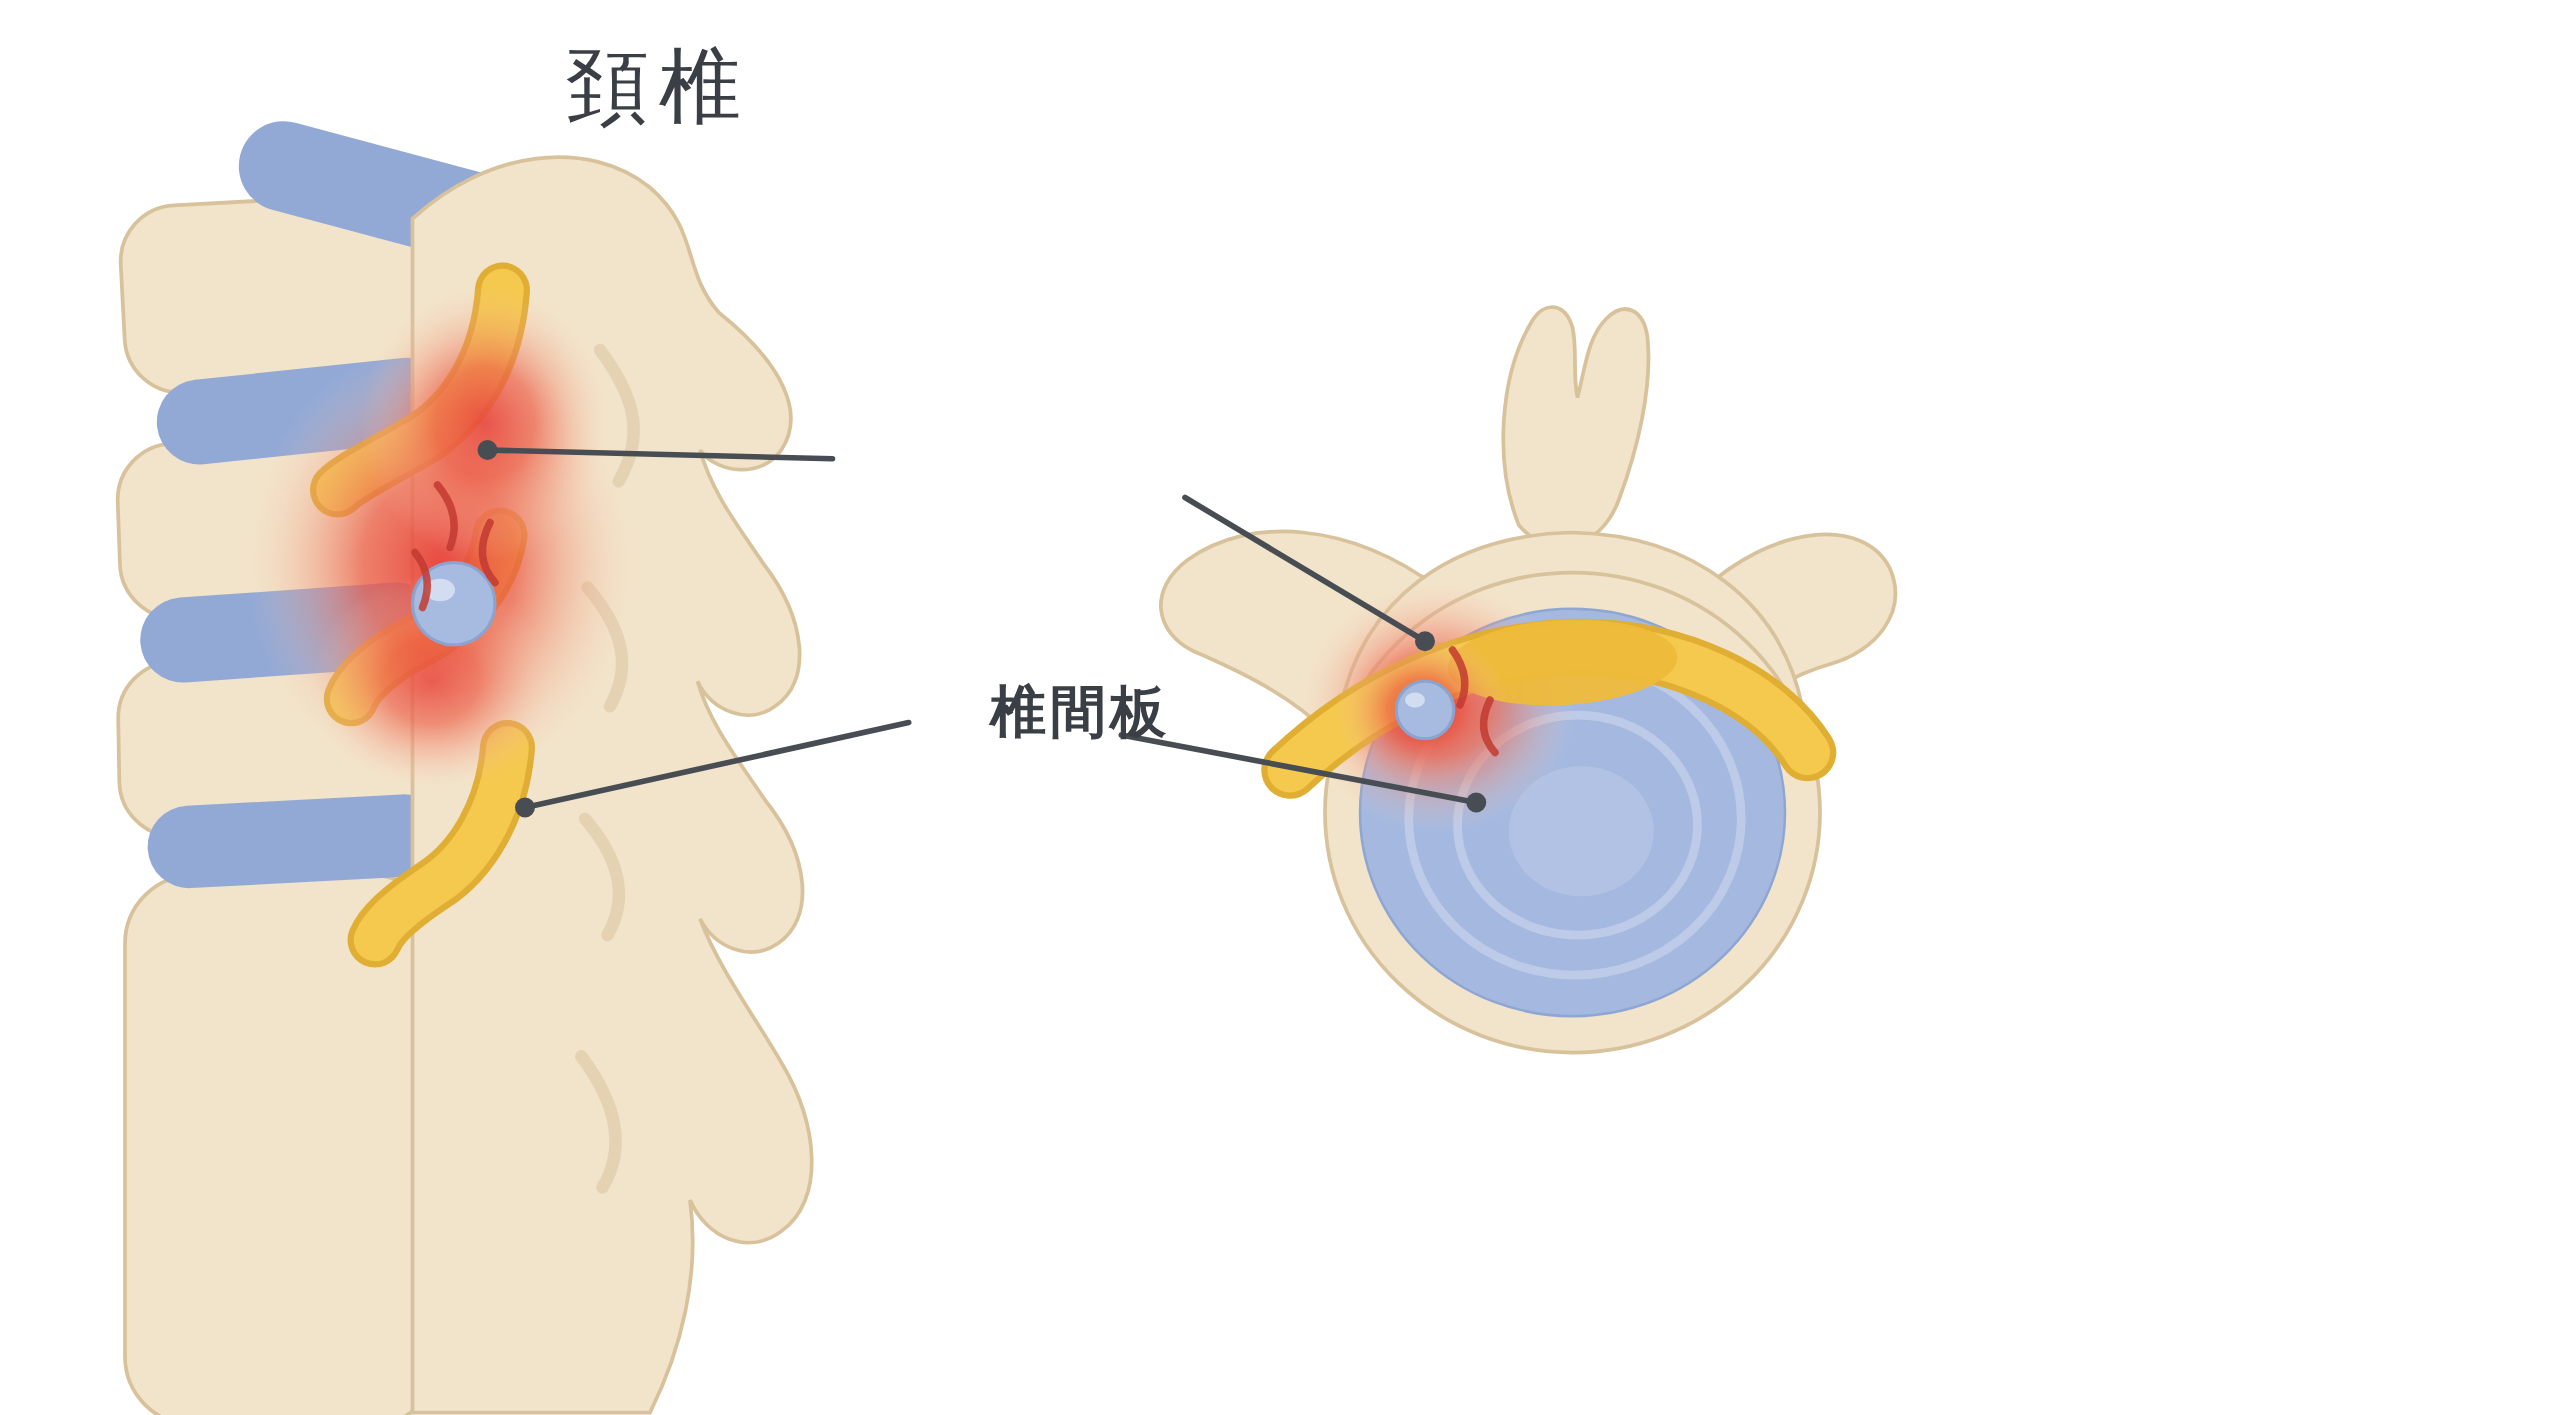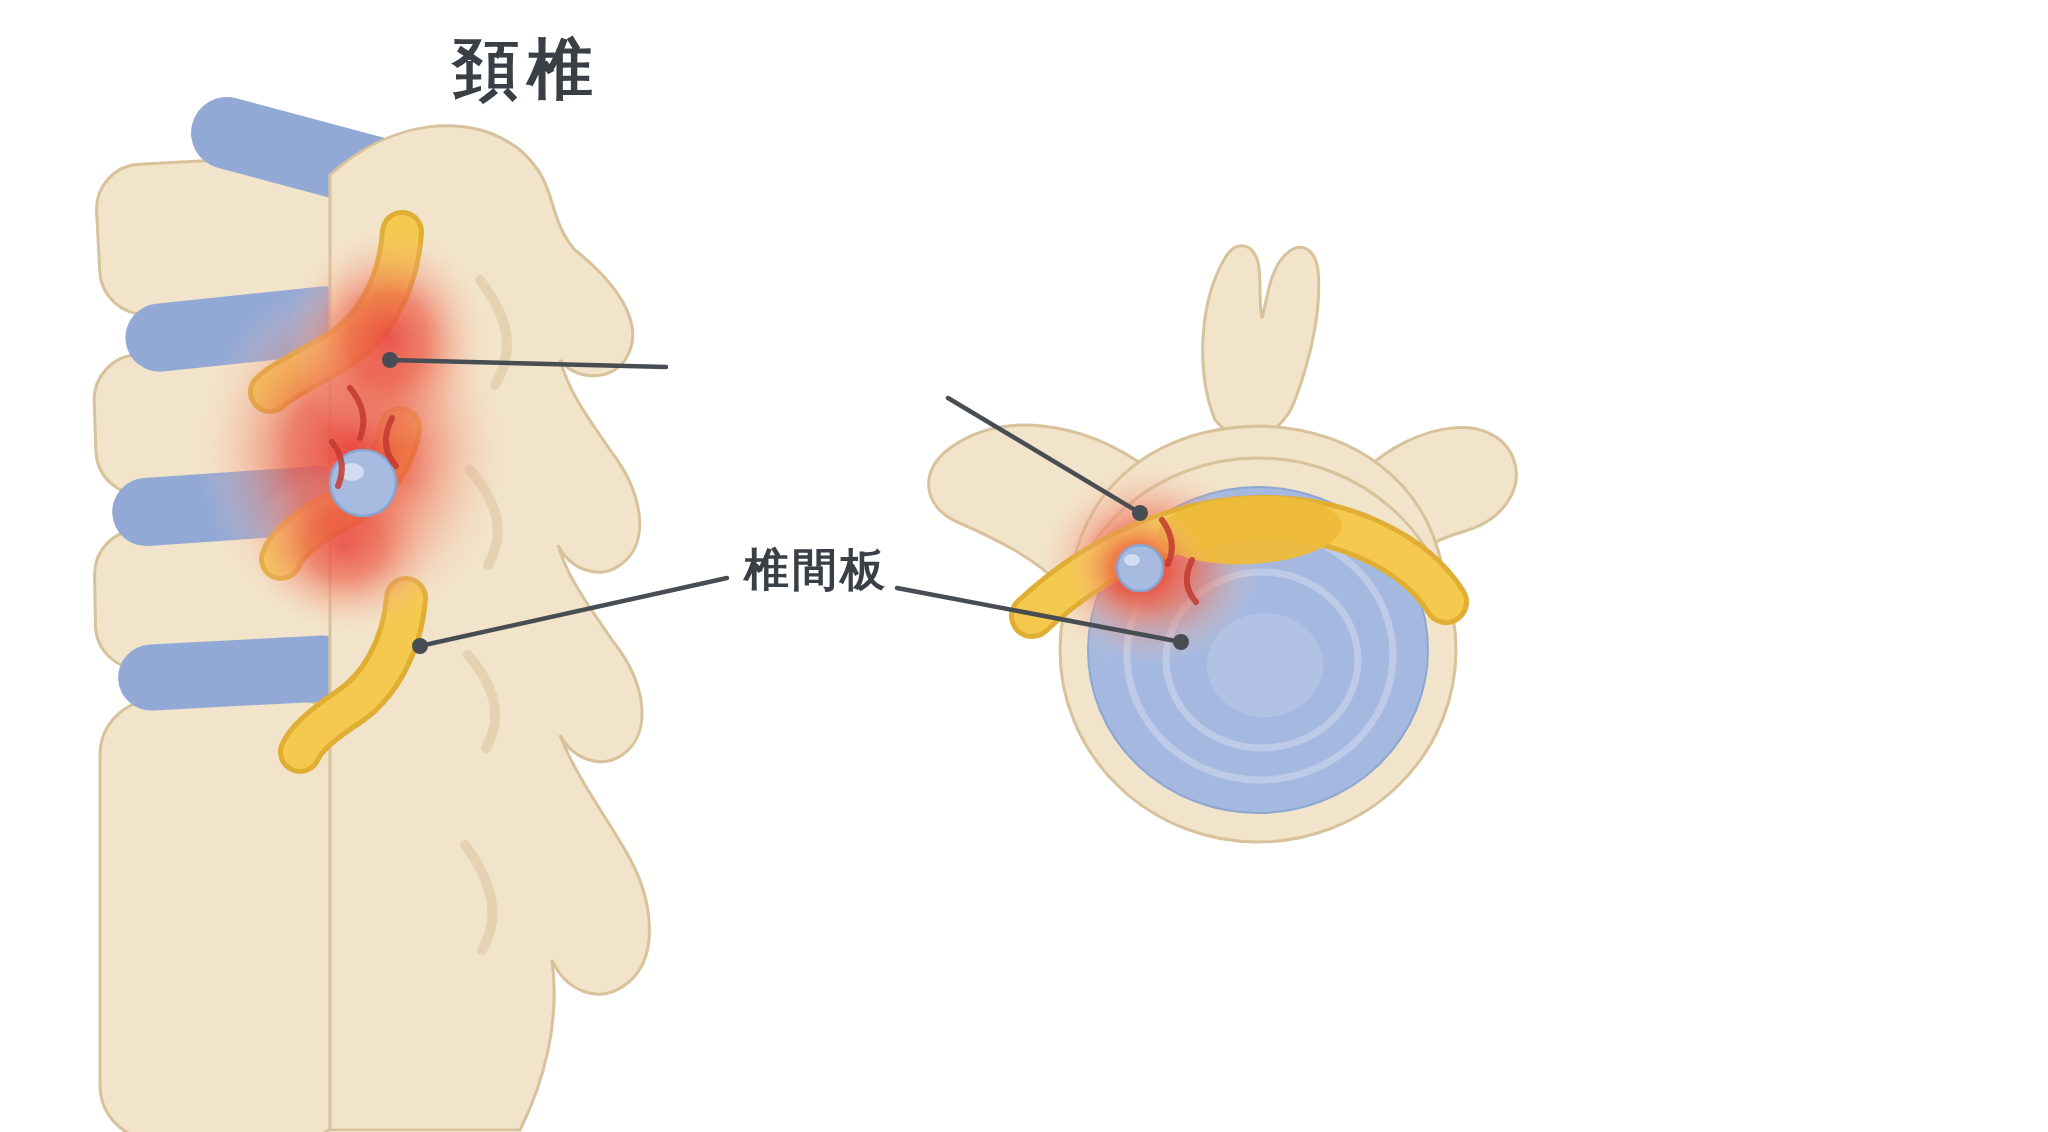--- a/index.html
+++ b/index.html
@@ -18,37 +18,37 @@
   .illustration {
     position: absolute;
     inset: 0;
   }
   .diagram-title {
     position: absolute;
     left: 527px;
     top: 70px;
     transform: translate(-50%, -50%);
     font-size: 66px;
-    font-weight: 700;
+    font-weight: 400;
     letter-spacing: 8px;
     color: var(--label-text, #3a3f45);
     white-space: nowrap;
     margin: 0;
   }
   .label {
     position: absolute;
     transform: translate(-50%, -50%);
     font-size: 45px;
     font-weight: 700;
     letter-spacing: 3px;
     color: var(--label-text, #3a3f45);
     white-space: nowrap;
   }
   .label-nerve { left: 815px; top: 368px; }
-  .label-disc  { left: 816px; top: 570px; }
+  .label-disc  { left: 864px; top: 570px; }
 
   
   .bone   { fill: var(--bone, #f2e4ca); stroke: var(--bone-outline, #d8c29c); stroke-width: 3; }
   .shade  { fill: none; stroke: var(--bone-shade, #e0ccab); stroke-width: 10; stroke-linecap: round; opacity: 0.75; }
   .disc   { fill: var(--disc-blue, #92a9d6); }
   .disc-big { fill: var(--disc-blue-light, #a5b9e0); stroke: #8ea6d2; stroke-width: 2; }
   .disc-ring { fill: none; stroke: #c3d0ea; stroke-width: 7; opacity: 0.8; }
   .nerve-edge   { fill: none; stroke: var(--nerve-yellow-dark, #e0ae33); stroke-linecap: round; }
   .nerve-stroke { fill: none; stroke: var(--nerve-yellow, #f4c94e); stroke-linecap: round; }
   .ganglion { fill: #eebb3a; opacity: 0.95; }

